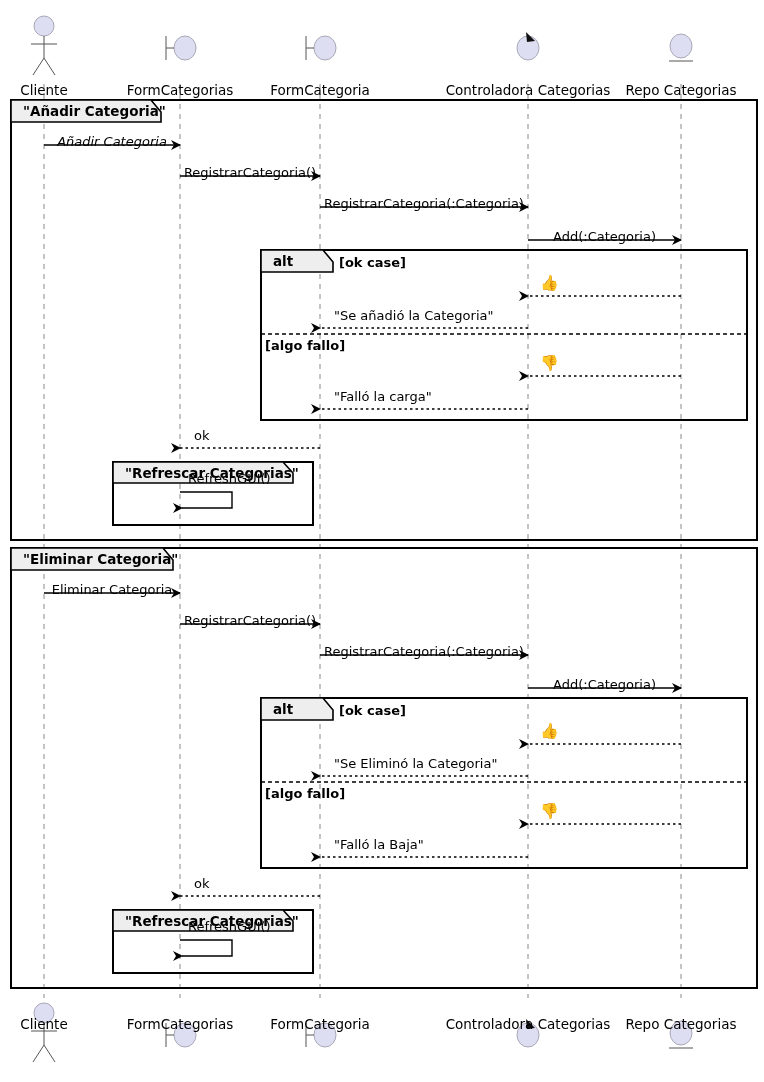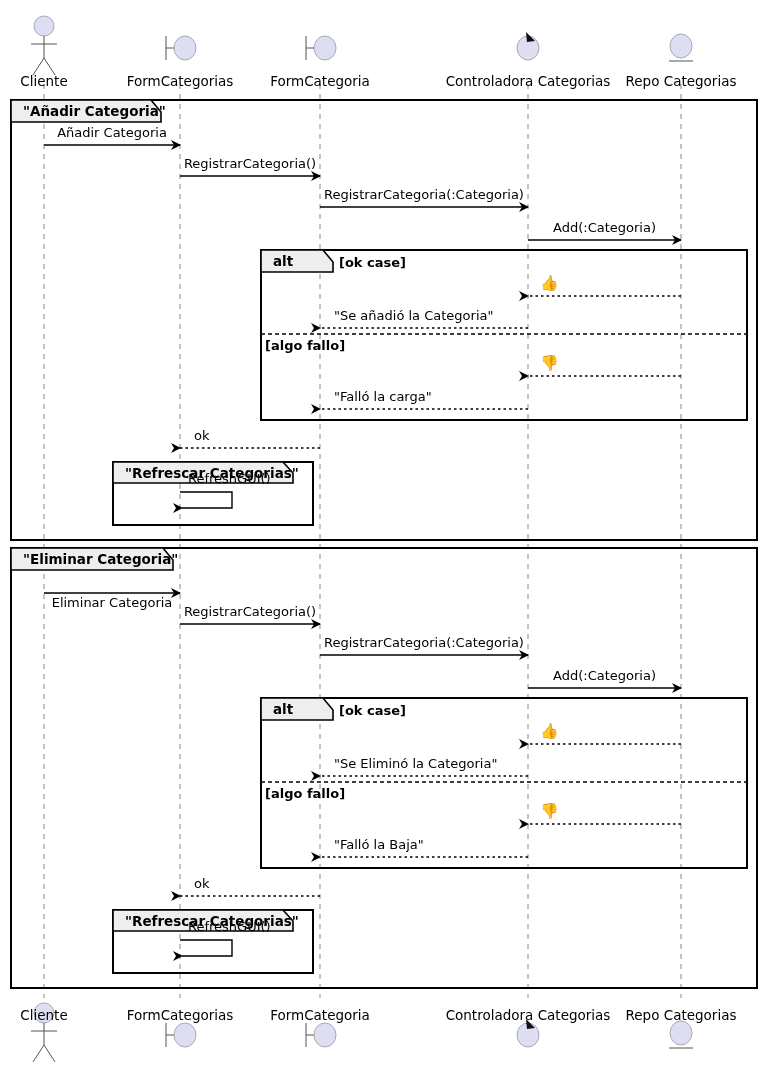--- a/index.html
+++ b/index.html
@@ -17,21 +17,21 @@
   svg{display:block;}
   .lbl{
     position:absolute;
     font-size:13.5px;
     color:#000;
     white-space:nowrap;
     line-height:1;
   }
   .lbl.bold{font-weight:bold;}
   .lbl.small{font-size:13px;font-weight:bold;}
-  .lbl.center{transform:translateX(-50%);}
+  .lbl.center{transform:translateX(-50%);margin-top:9px;}
   .lbl.msg{font-size:13px;}
   .glyph{
     position:absolute;
     font-size:15px;
     color:#1a1a1a;
     line-height:1;
   }
 </style>
 </head>
 <body>
@@ -140,31 +140,31 @@
       <div class="lbl bold" style="left: 23px; top: 105px;">"Añadir Categoria"</div>
       <div class="lbl bold" style="left: 23px; top: 553px;">"Eliminar Categoria"</div>
       <div class="lbl bold" style="left: 273px; top: 255px;">alt</div>
       <div class="lbl small" style="left: 339px; top: 256px;">[ok case]</div>
       <div class="lbl small" style="left: 265px; top: 339px;">[algo fallo]</div>
       <div class="lbl bold" style="left: 273px; top: 703px;">alt</div>
       <div class="lbl small" style="left: 339px; top: 704px;">[ok case]</div>
       <div class="lbl small" style="left: 265px; top: 787px;">[algo fallo]</div>
       <div class="lbl bold" style="left: 125px; top: 467px;">"Refrescar Categorias"</div>
       <div class="lbl bold" style="left: 125px; top: 915px;">"Refrescar Categorias"</div>
-      <div class="lbl msg center" style="left: 112px; top: 126px;">Añadir Categoria</div>
+      <div class="lbl msg center" style="left: 112px; top: 126px; font-style: italic;">Añadir Categoria</div>
       <div class="lbl msg center" style="left: 250px; top: 157px;">RegistrarCategoria()</div>
       <div class="lbl msg center" style="left: 424px; top: 188px;">RegistrarCategoria(:Categoria)</div>
       <div class="lbl msg center" style="left: 604.5px; top: 221px;">Add(:Categoria)</div>
       <div class="glyph" style="left: 540px; top: 276px;">👍</div>
       <div class="lbl msg" style="left: 334px; top: 309px;">"Se añadió la Categoria"</div>
       <div class="glyph" style="left: 540px; top: 356px;">👎</div>
       <div class="lbl msg" style="left: 334px; top: 390px;">"Falló la carga"</div>
       <div class="lbl msg" style="left: 194px; top: 429px;">ok</div>
       <div class="lbl msg" style="left: 188px; top: 472px;">RefreshGUI()</div>
-      <div class="lbl msg center" style="left: 112px; top: 596px;">Eliminar Categoria</div>
+      <div class="lbl msg center" style="left: 112px; top: 574px;">Eliminar Categoria</div>
       <div class="lbl msg center" style="left: 250px; top: 605px;">RegistrarCategoria()</div>
       <div class="lbl msg center" style="left: 424px; top: 636px;">RegistrarCategoria(:Categoria)</div>
       <div class="lbl msg center" style="left: 604.5px; top: 669px;">Add(:Categoria)</div>
       <div class="glyph" style="left: 540px; top: 724px;">👍</div>
       <div class="lbl msg" style="left: 334px; top: 757px;">"Se Eliminó la Categoria"</div>
       <div class="glyph" style="left: 540px; top: 804px;">👎</div>
       <div class="lbl msg" style="left: 334px; top: 838px;">"Falló la Baja"</div>
       <div class="lbl msg" style="left: 194px; top: 877px;">ok</div>
       <div class="lbl msg" style="left: 188px; top: 920px;">RefreshGUI()</div>
     </div>

